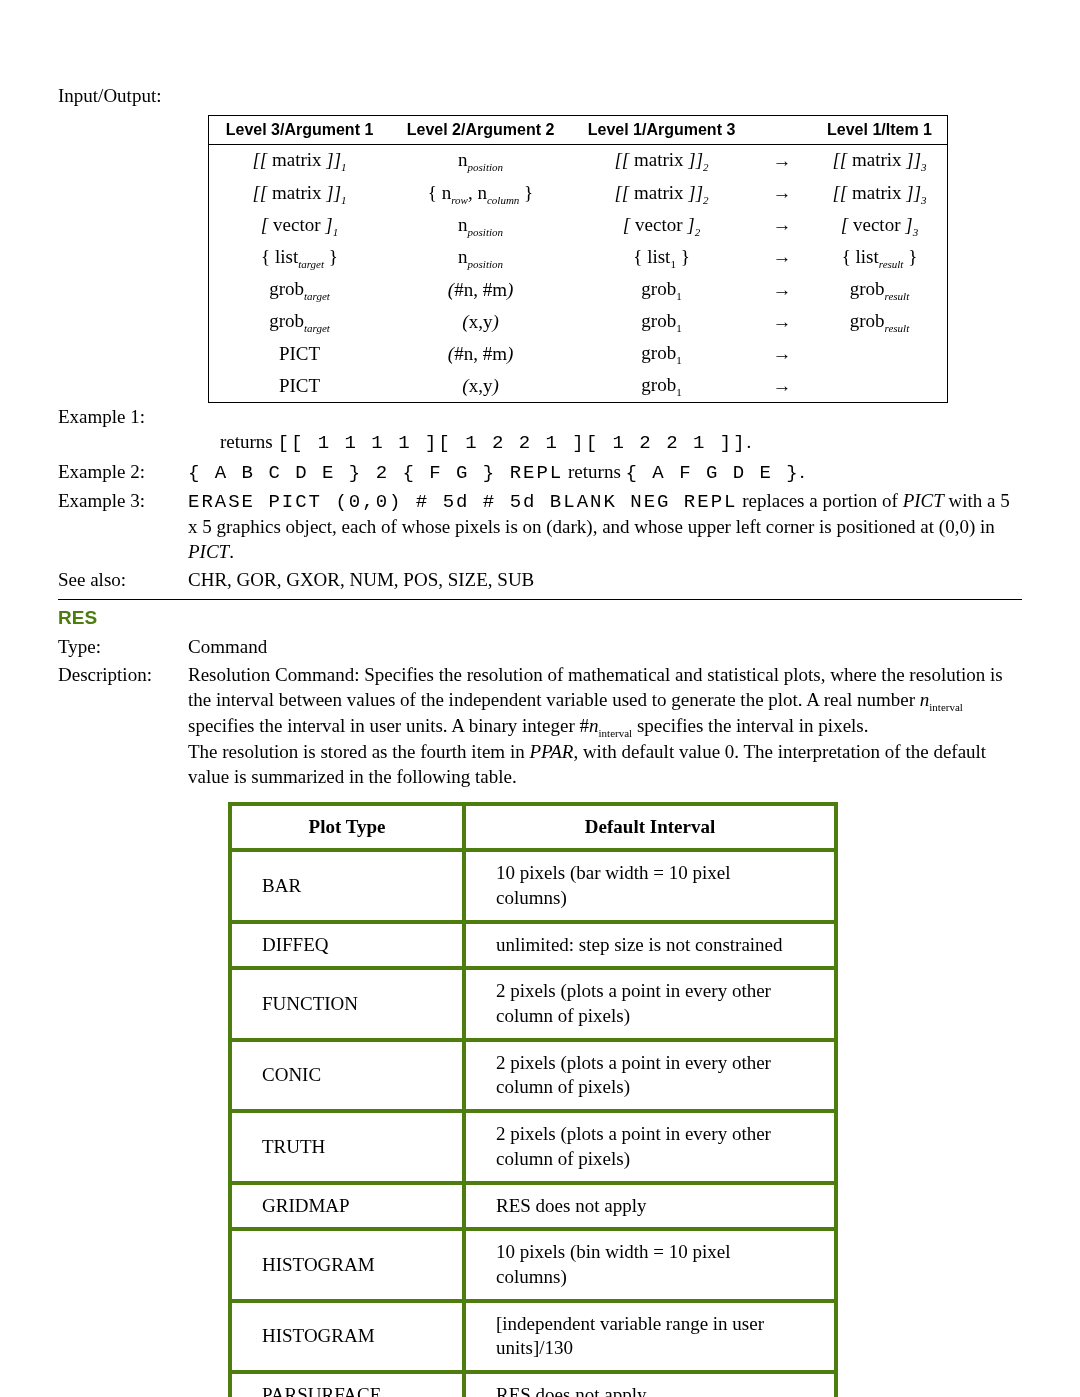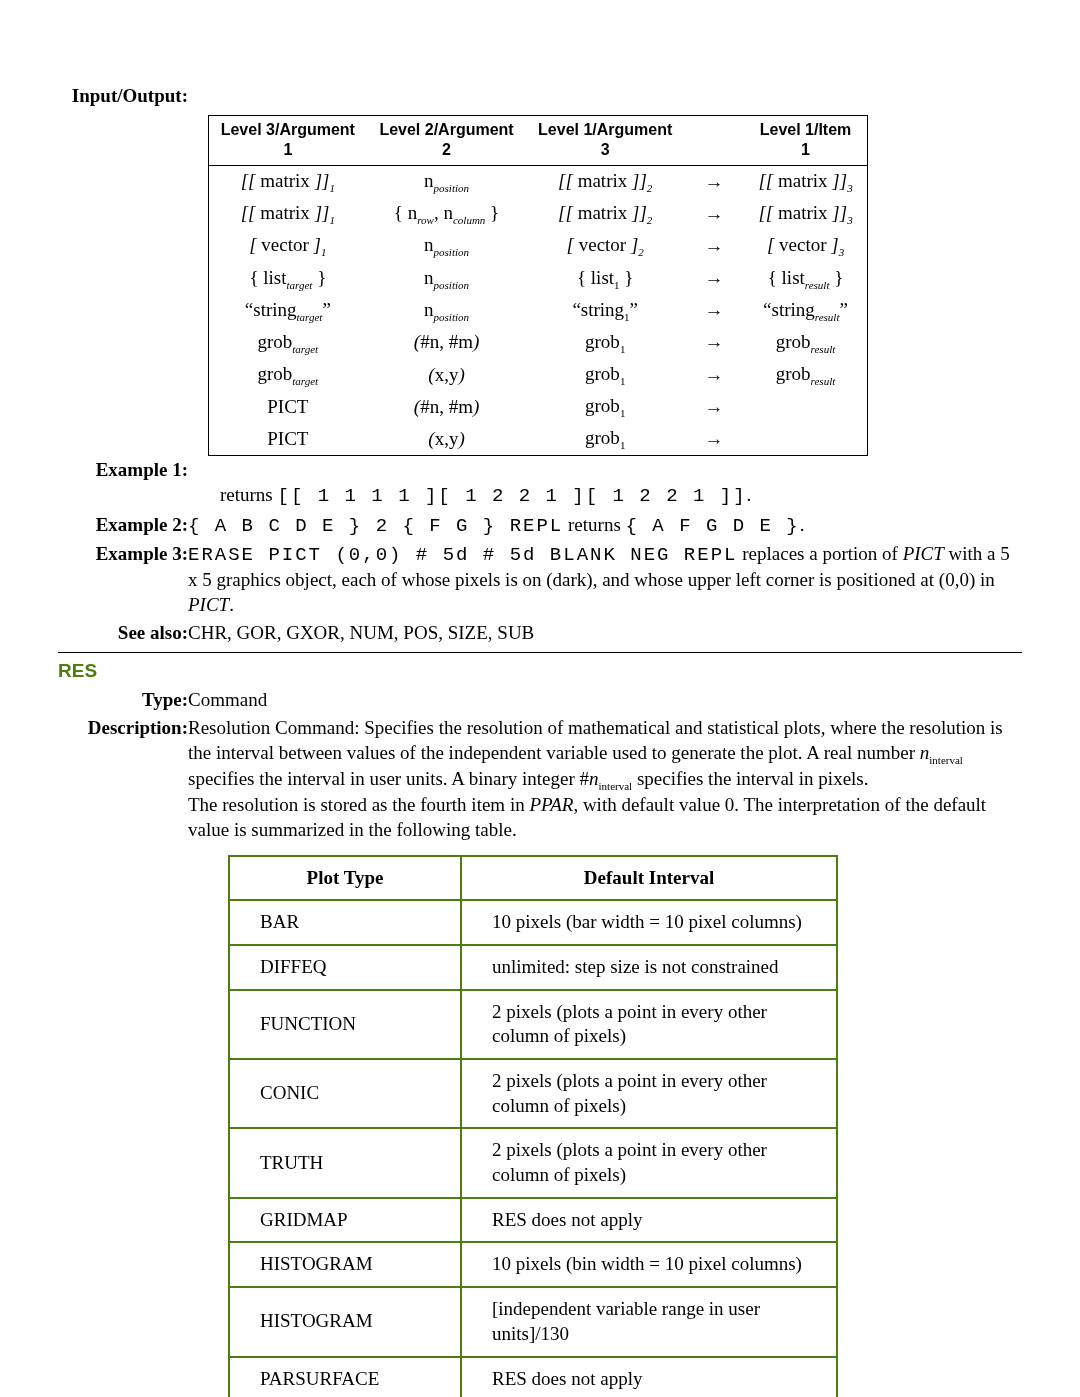--- a/index.html
+++ b/index.html
@@ -20,33 +20,32 @@
   }
 
   
   .row {
     display: flex;
     align-items: flex-start;
     margin-top: 4px;
   }
   .label-col {
     flex: 0 0 130px;
-    font-weight: bold;
-    text-align: right;
+    font-weight: normal;
   }
   .body-col {
     flex: 1 1 auto;
   }
 
   
   table.io {
     border-collapse: collapse;
     margin-left: 150px;
     margin-top: 6px;
-    width: 660px;
+    width: 740px;
   }
   table.io th {
     font-family: Arial, Helvetica, sans-serif;
     font-weight: bold;
     font-size: 16px;
     border-bottom: 1px solid #000;
     padding: 4px 10px 4px 10px;
     text-align: center;
   }
   table.io th.top-left { border-left: 1px solid #000; border-top: 1px solid #000;}
@@ -78,21 +77,21 @@
     font-size: 19px;
   }
 
   table.interval {
     border-collapse: collapse;
     margin-left: 170px;
     margin-top: 12px;
     width: 610px;
   }
   table.interval th, table.interval td {
-    border: 2px solid #4d7c0f;
+    border: 4px solid #4d7c0f;
     padding: 9px 30px;
     text-align: left;
   }
   table.interval th {
     font-weight: bold;
     text-align: center;
   }
 
   .footer {
     position: absolute;
@@ -148,27 +147,20 @@
     </tr>
 
     <tr>
       <td class="bord-l">{ list<span class="sub">target</span> }</td>
       <td>n<span class="sub">position</span></td>
       <td>{ list<span class="subn">1</span> }</td>
       <td class="arrow">→</td>
       <td class="bord-r">{ list<span class="sub">result</span> }</td>
     </tr>
 
-    <tr>
-      <td class="bord-l">“string<span class="sub">target</span>”</td>
-      <td>n<span class="sub">position</span></td>
-      <td>“string<span class="subn">1</span>”</td>
-      <td class="arrow">→</td>
-      <td class="bord-r">“string<span class="sub">result</span>”</td>
-    </tr>
 
     <tr>
       <td class="bord-l">grob<span class="sub">target</span></td>
       <td><span class="ital">(</span>#n, #m<span class="ital">)</span></td>
       <td>grob<span class="subn">1</span></td>
       <td class="arrow">→</td>
       <td class="bord-r">grob<span class="sub">result</span></td>
     </tr>
 
     <tr>

